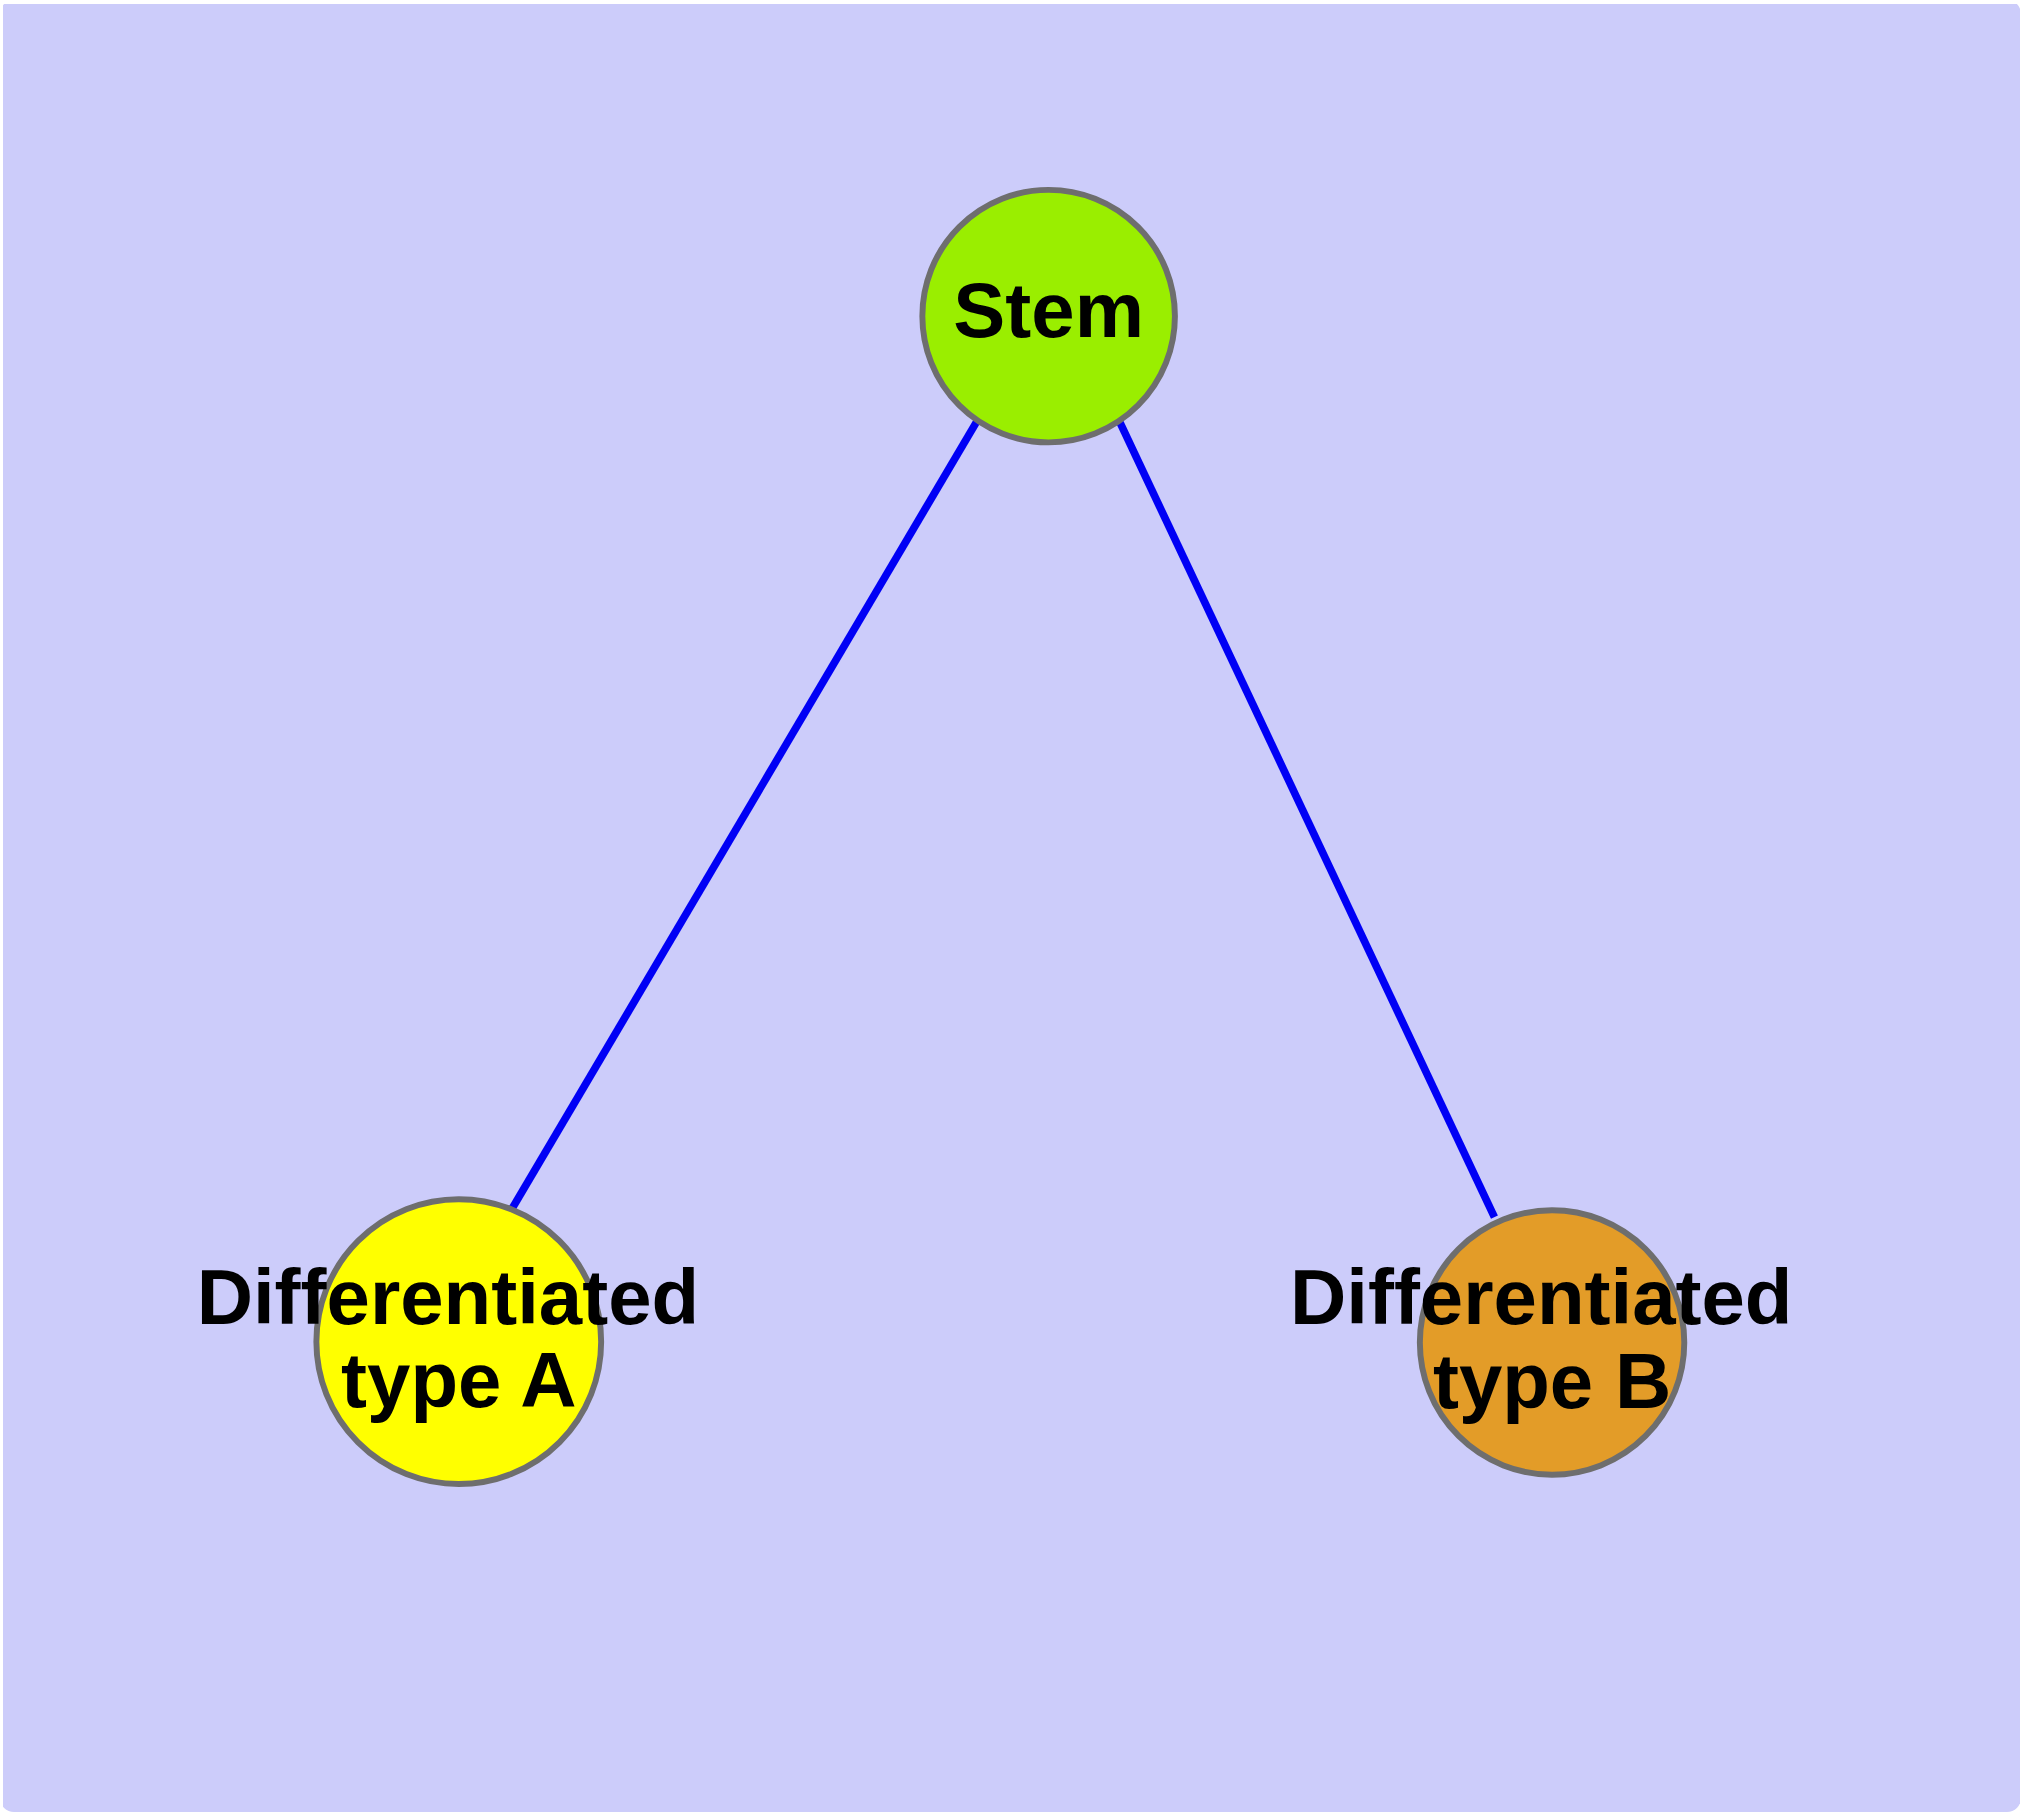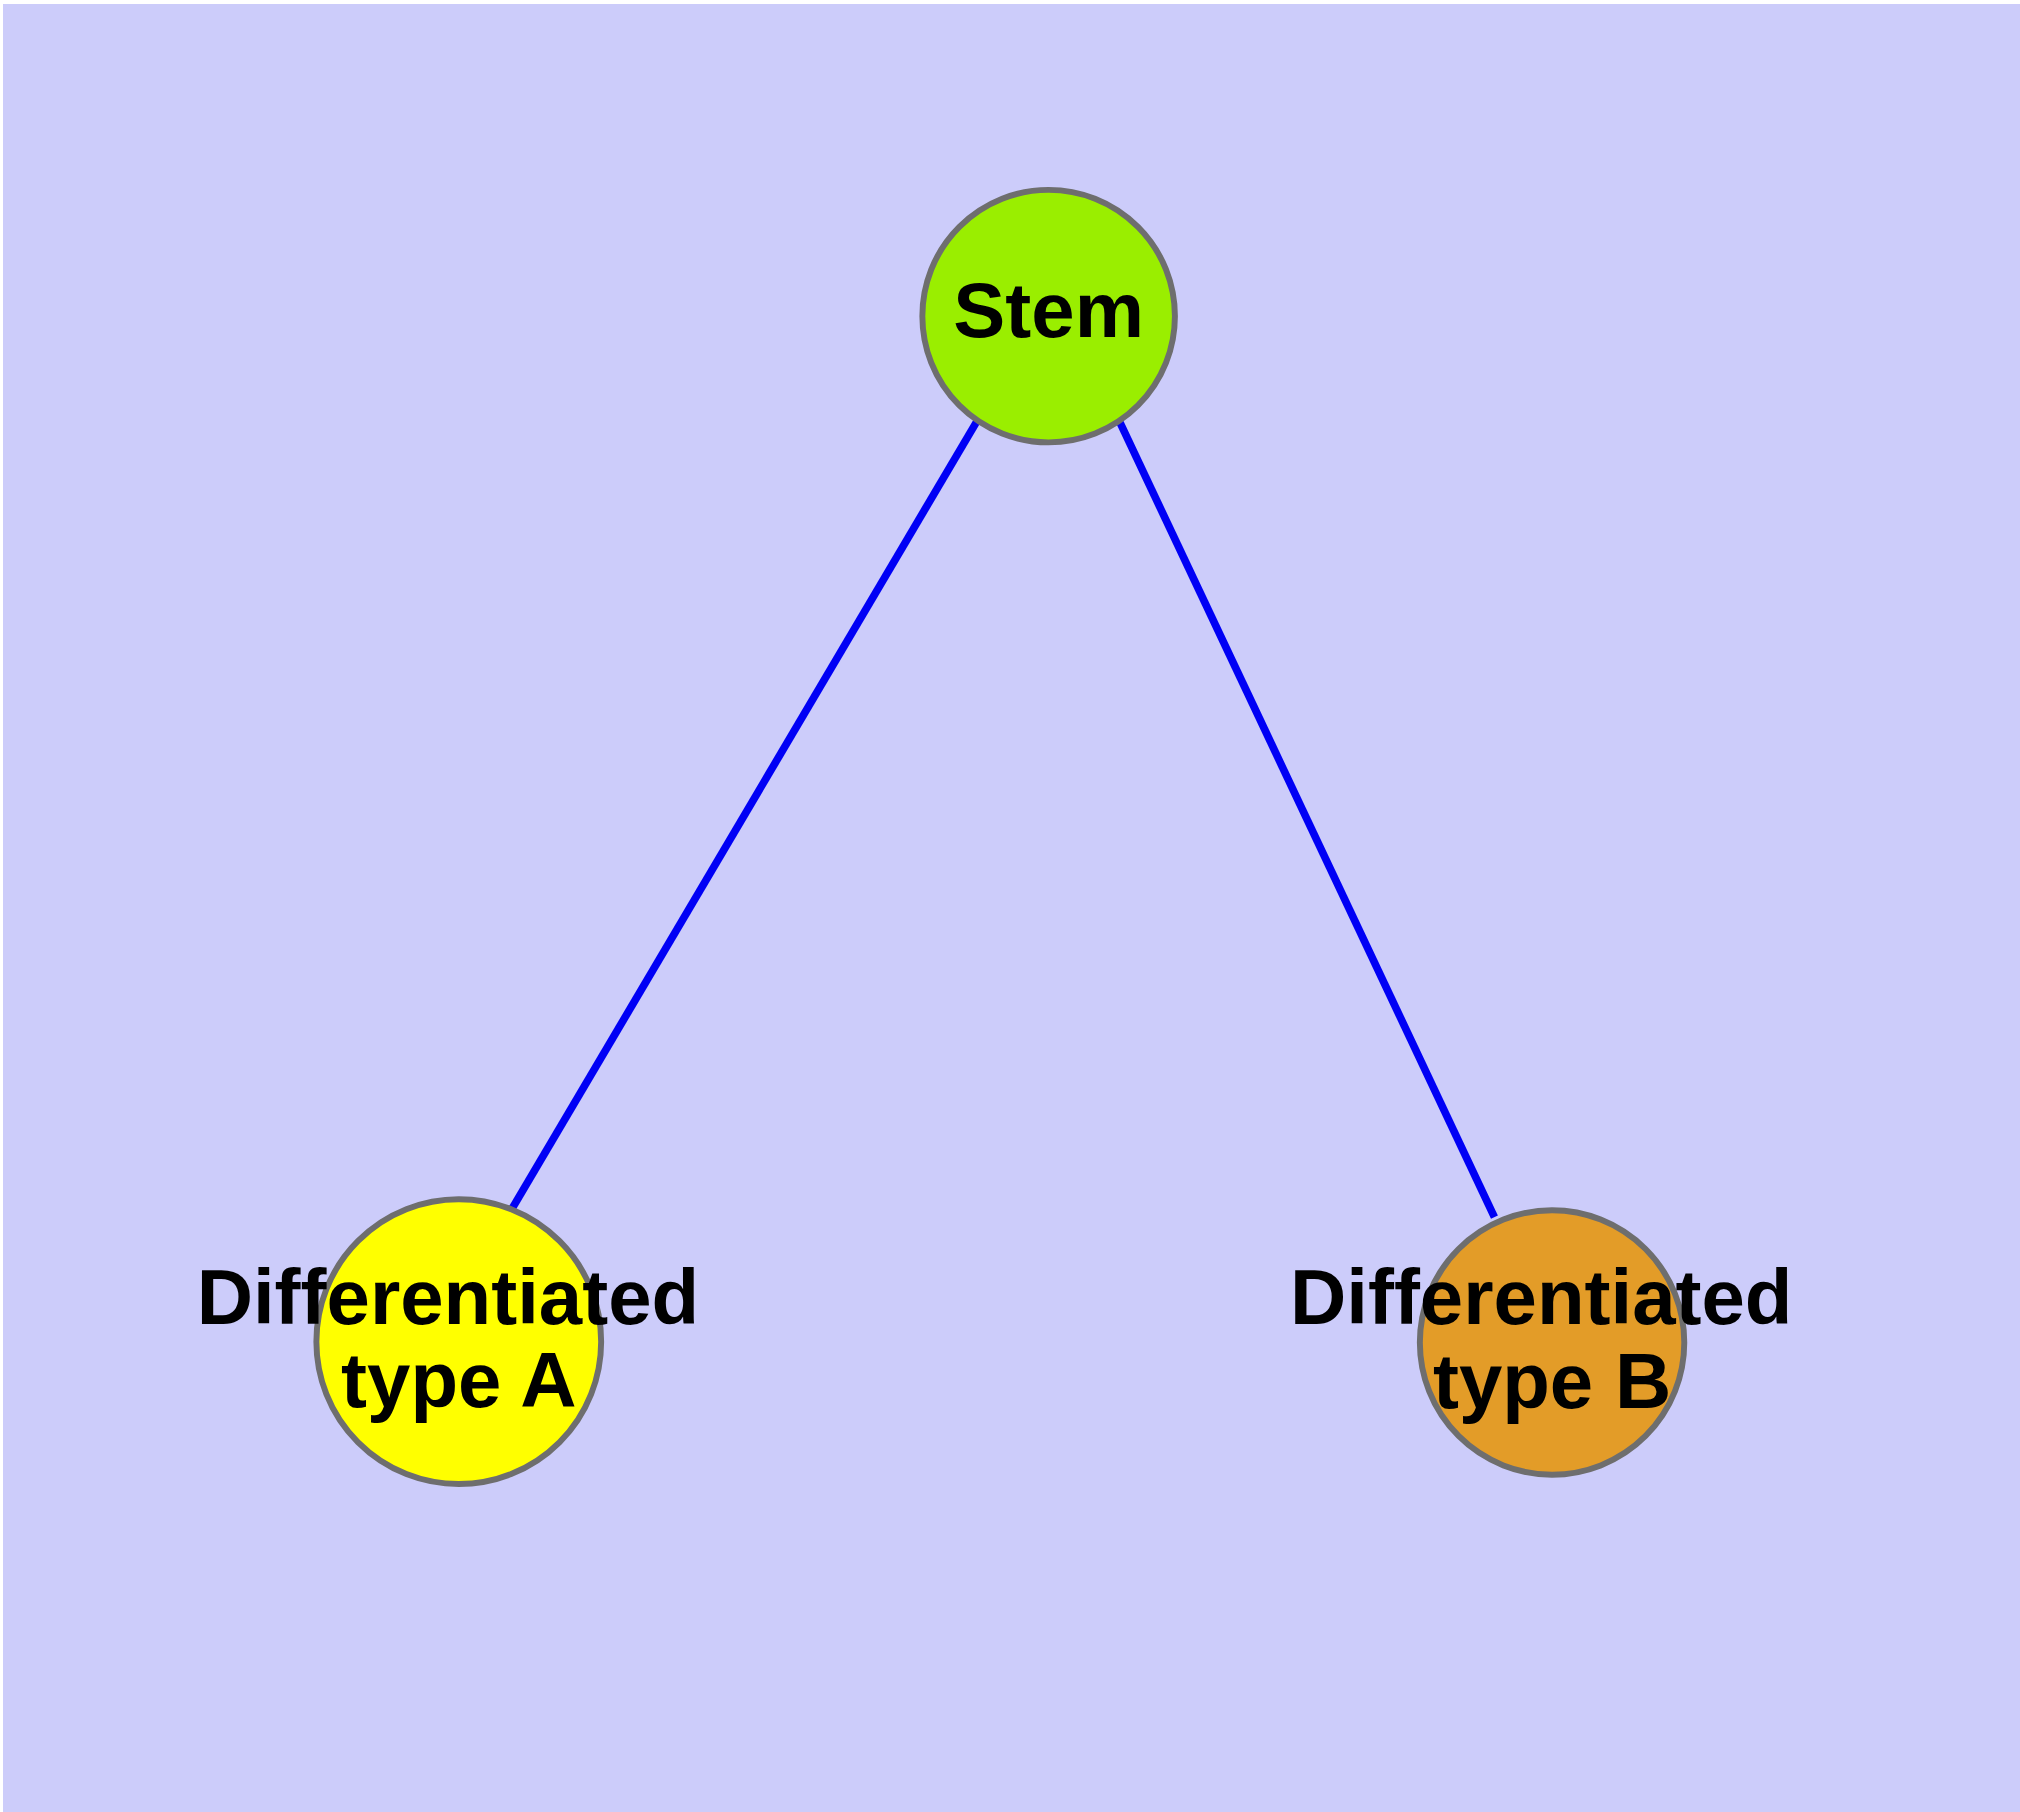--- a/index.html
+++ b/index.html
@@ -8,20 +8,21 @@
     padding: 0;
     background: #ffffff;
   }
   #canvas {
     position: relative;
     width: 2021px;
     height: 1812px;
     background: #ffffff;
     overflow: hidden;
     font-family: "Liberation Sans", "DejaVu Sans", sans-serif;
+    border-radius: 14px;
   }
   #plot-area {
     position: absolute;
     left: 2.5px;
     top: 4.2px;
     width: 2018px;
     height: 1808px;
     background: #ccccfa;
   }
   #graph-svg {

